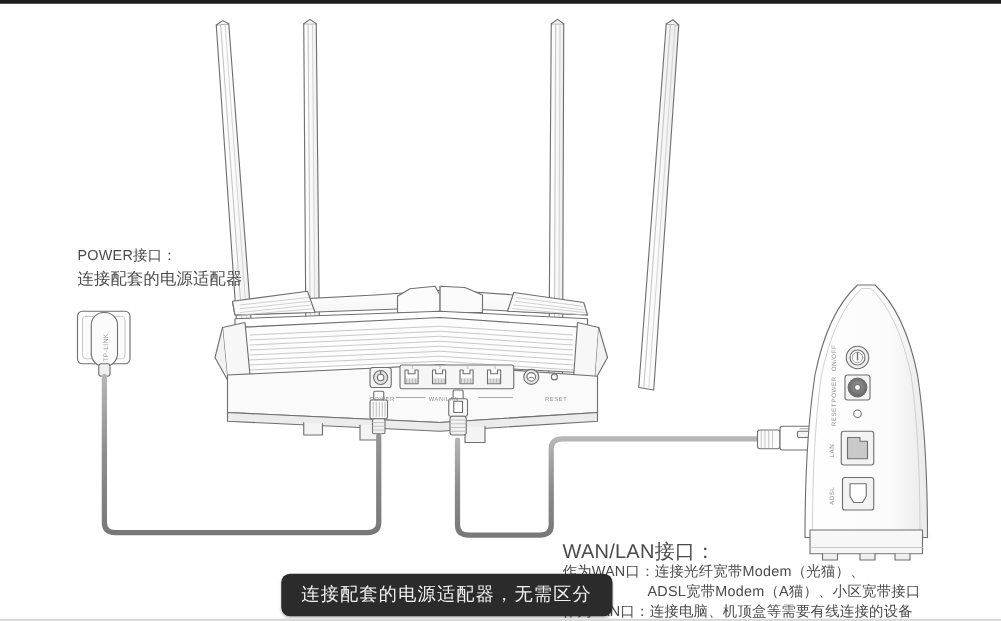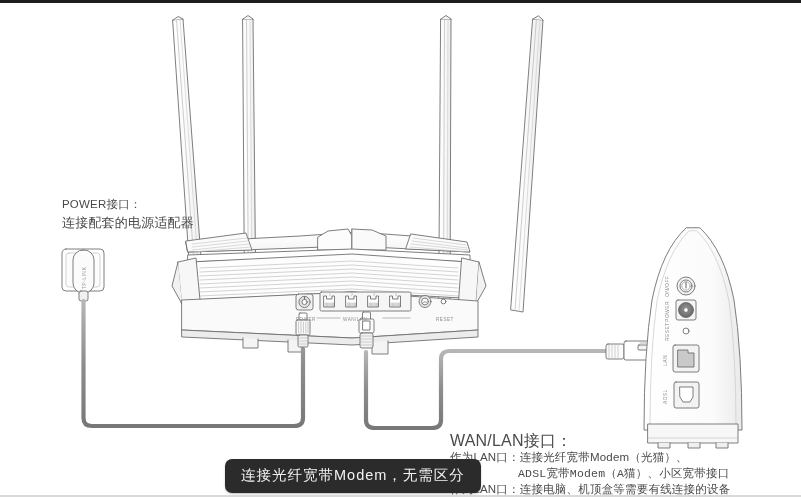--- a/index.html
+++ b/index.html
@@ -10,21 +10,21 @@
   }
   #stage{position:relative;width:801px;height:497px;background:#fff;overflow:hidden;}
   #stage::before{content:"";position:absolute;left:0;top:0;width:801px;height:3px;background:#1d1d1d;z-index:60;}
   #stage::after{content:"";position:absolute;left:0;bottom:0;width:801px;height:2px;background:#d9d9d9;z-index:60;}
   svg.layer{position:absolute;left:0;top:0;width:801px;height:497px;}
   .txt{position:absolute;white-space:nowrap;color:#4a4a4a;}
   .t-power-title{left:62px;top:197px;font-size:11.5px;letter-spacing:.2px;}
   .t-power-sub{left:62px;top:214px;font-size:13px;letter-spacing:.2px;}
   .t-wan-title{left:450px;top:431px;font-size:16px;letter-spacing:.2px;}
   .t-wan-l1{left:450px;top:450px;font-size:11.5px;letter-spacing:.2px;}
-  .t-wan-l2{left:518px;top:466px;font-size:11.5px;letter-spacing:.2px;font-family:Liberation Mono, monospace;}
+  .t-wan-l2{left:518px;top:466px;font-size:11.5px;letter-spacing:.2px;}
   .t-wan-l3{left:450px;top:482px;font-size:11.5px;letter-spacing:.2px;}
   .banner{
     position:absolute;left:225px;top:459px;
     background:#2b2b2b;color:#f2f2f2;
     border-radius:7px;
     padding:7px 16px 8px 16px;
     font-size:14.5px;letter-spacing:1px;
     box-shadow:0 1px 2px rgba(0,0,0,.25);
   }
 </style>
@@ -329,19 +329,19 @@
       <text transform="translate(667,404) rotate(-90)">ADSL</text>
     </g>
 
     <text transform="translate(86,278) rotate(-90)" fill="#9b9b9b" font-family="Liberation Sans, sans-serif" font-size="5.2" letter-spacing="0.4" text-anchor="middle">TP-LINK</text>
   </svg>
 
   <div class="txt t-power-title">POWER接口：</div>
   <div class="txt t-power-sub">连接配套的电源适配器</div>
 
   <div class="txt t-wan-title">WAN/LAN接口：</div>
-  <div class="txt t-wan-l1">作为LAN口：连接光纤宽带Modem（光猫）、</div>
+  <div class="txt t-wan-l1">作为WAN口：连接光纤宽带Modem（光猫）、</div>
   <div class="txt t-wan-l2">ADSL宽带Modem（A猫）、小区宽带接口</div>
   <div class="txt t-wan-l3">作为LAN口：连接电脑、机顶盒等需要有线连接的设备</div>
 
-  <div class="banner">连接光纤宽带Modem，无需区分</div>
+  <div class="banner">连接配套的电源适配器，无需区分</div>
 
 </div>
 
 </body></html>

